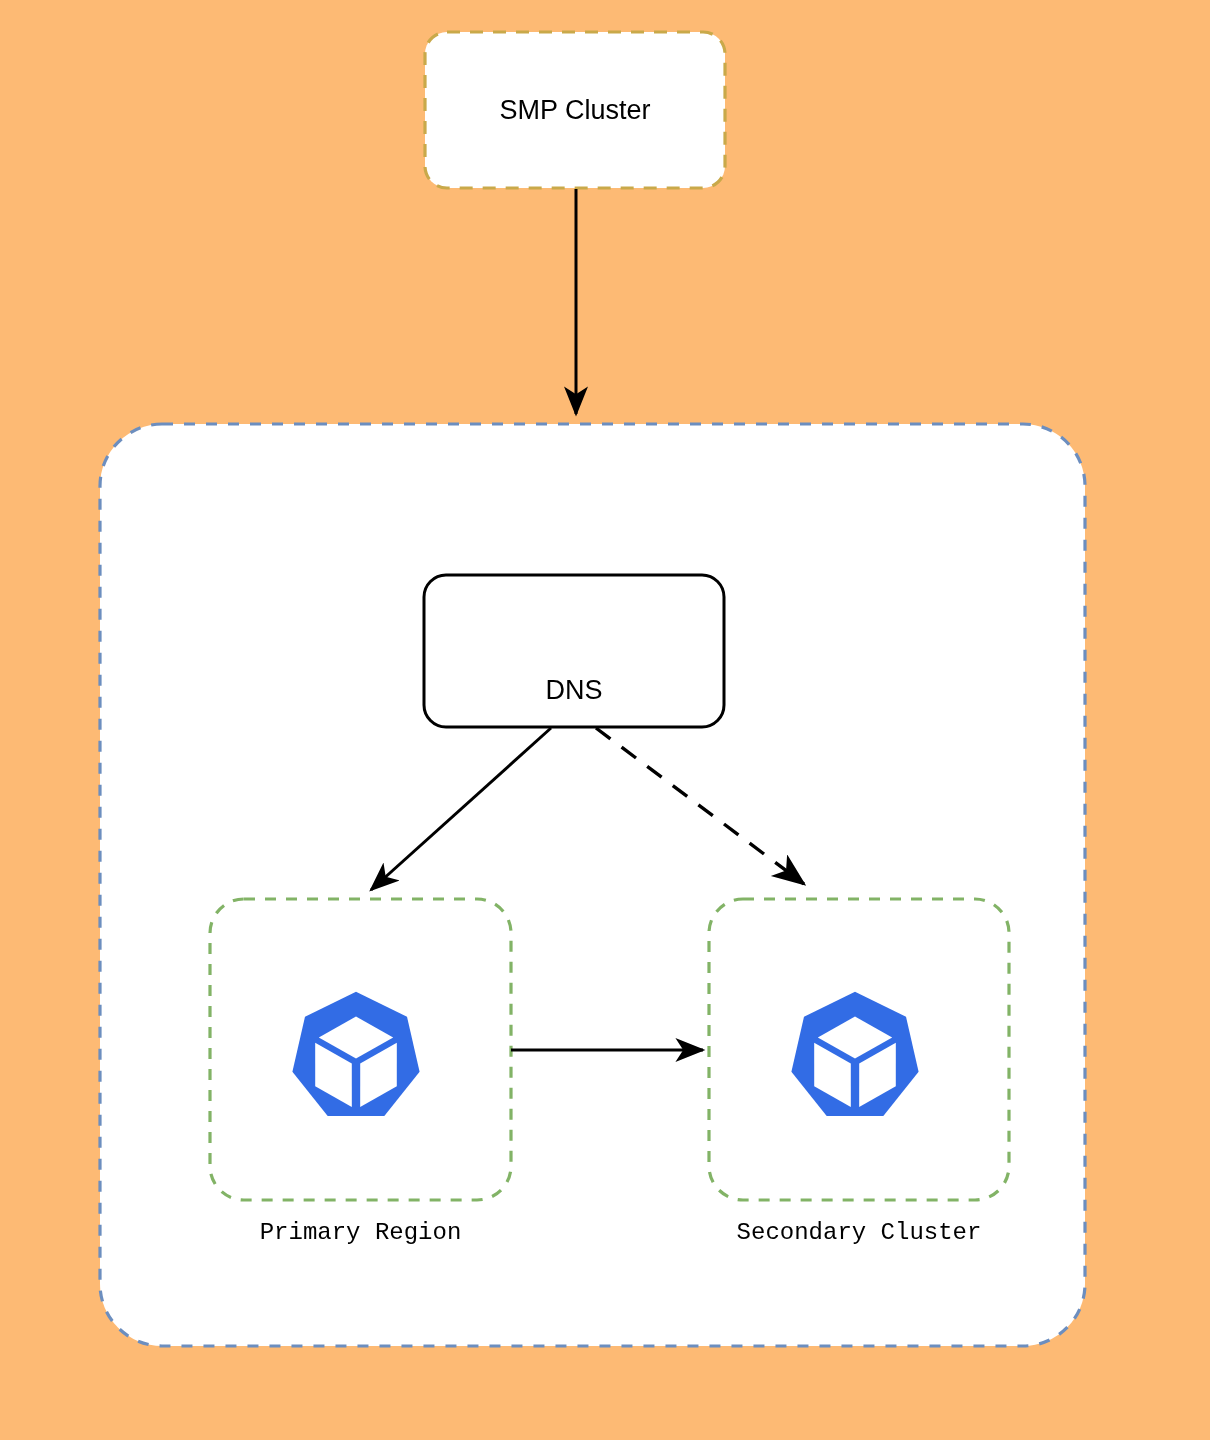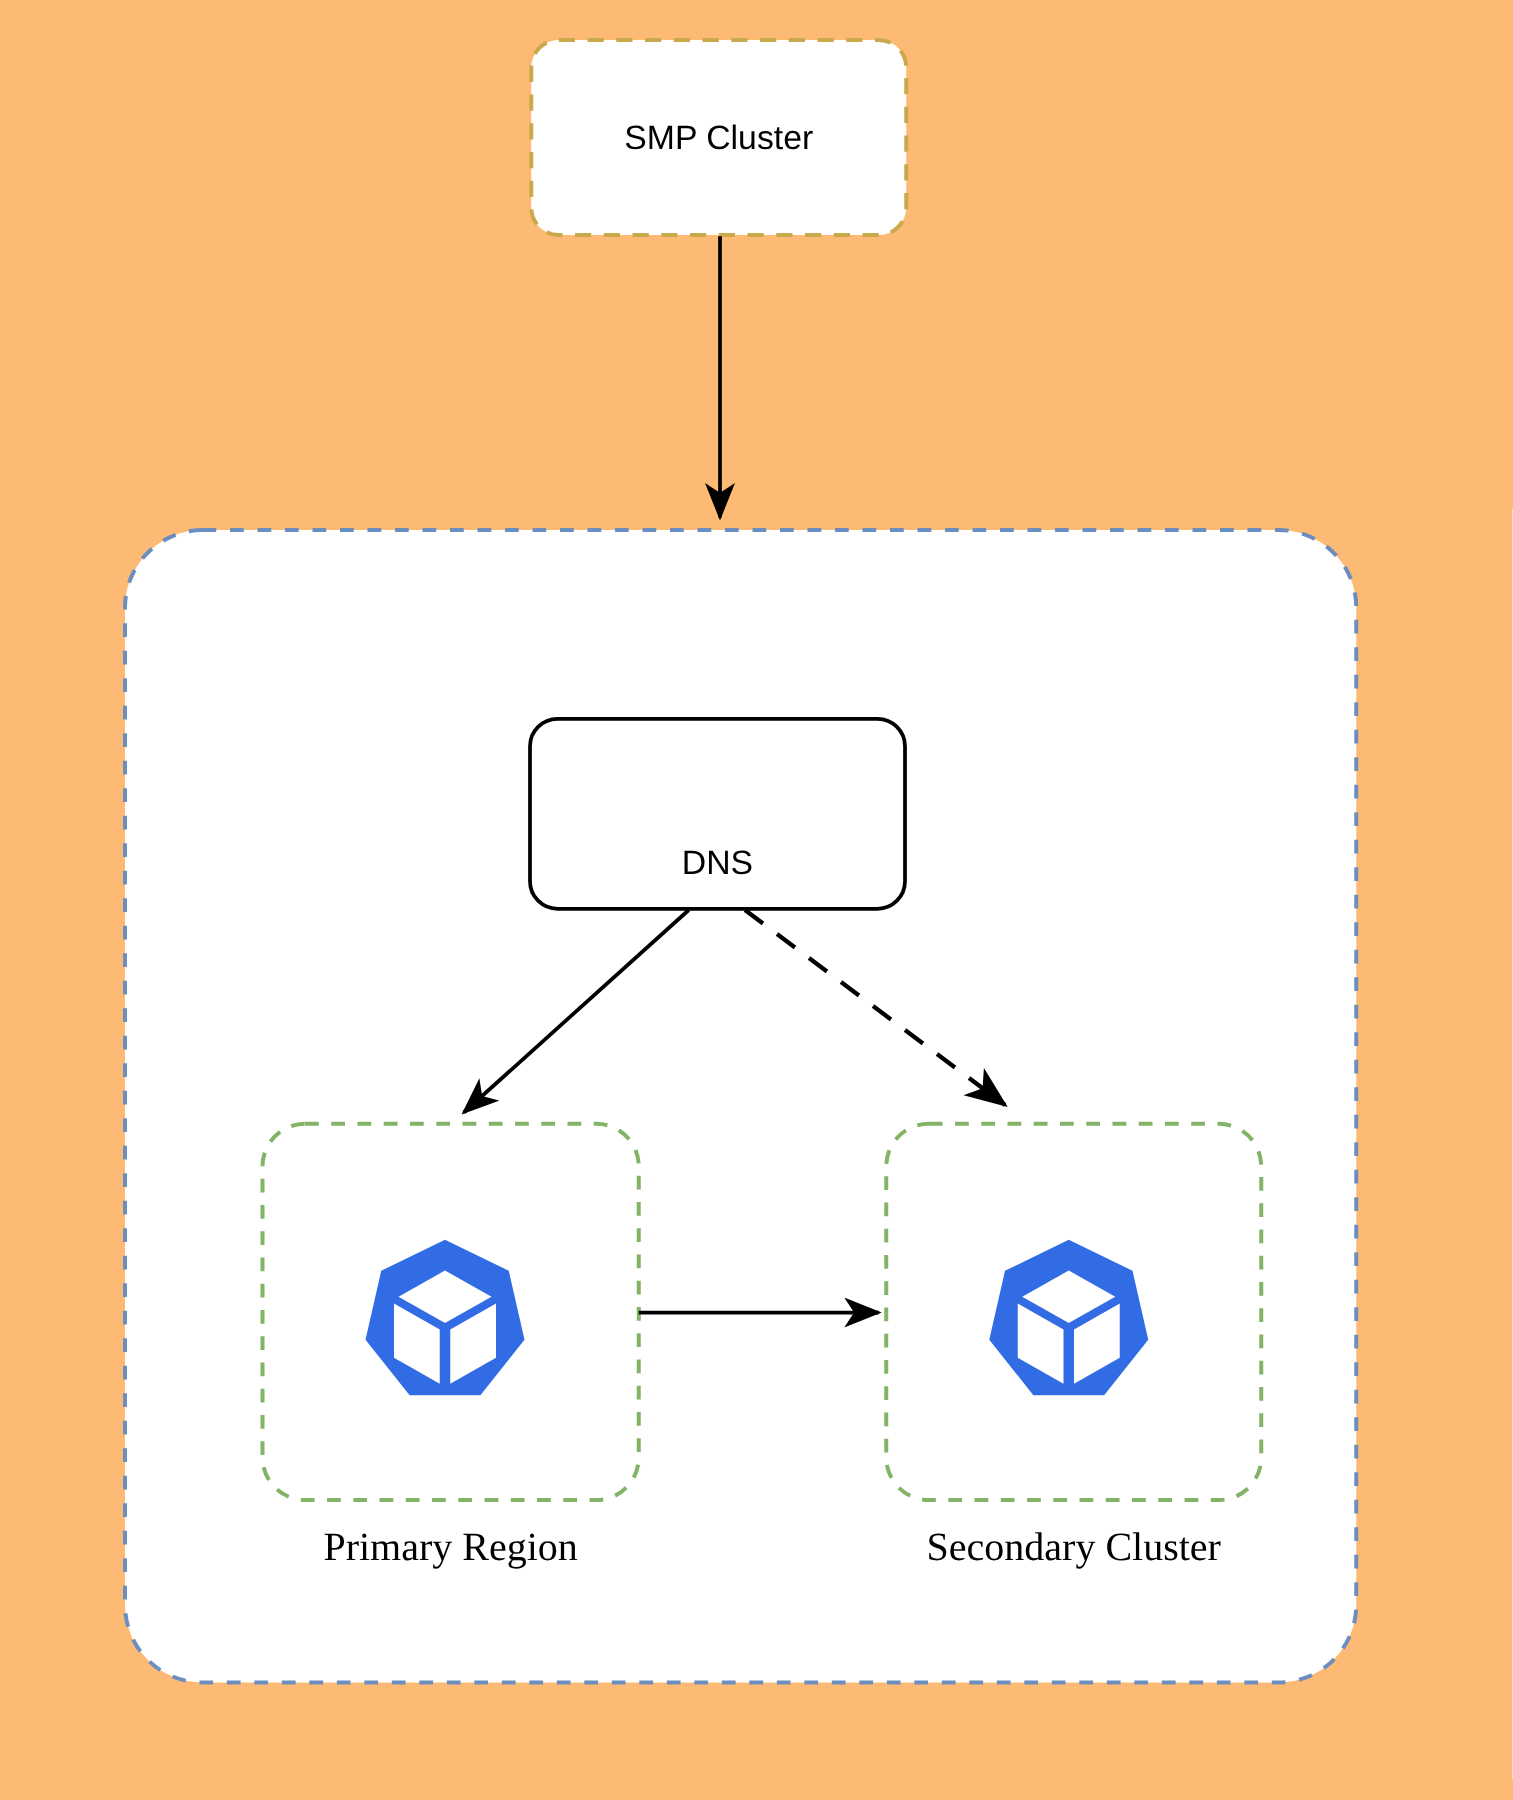--- a/index.html
+++ b/index.html
@@ -30,22 +30,22 @@
     font-family: "Liberation Sans", sans-serif;
     font-size: 27px;
     color: #000000;
     text-align: center;
     white-space: nowrap;
     line-height: 1;
     letter-spacing: 0px;
   }
   .caption-label {
     position: absolute;
-    font-family: Liberation Serif, serif;
-    font-size: 32px;
+    font-family: Liberation Mono, monospace;
+    font-size: 24px;
     color: #000000;
     text-align: center;
     white-space: nowrap;
     line-height: 1;
   }
   #smp-cluster-label {
     left: 425px;
     top: 97px;
     width: 300px;
   }

